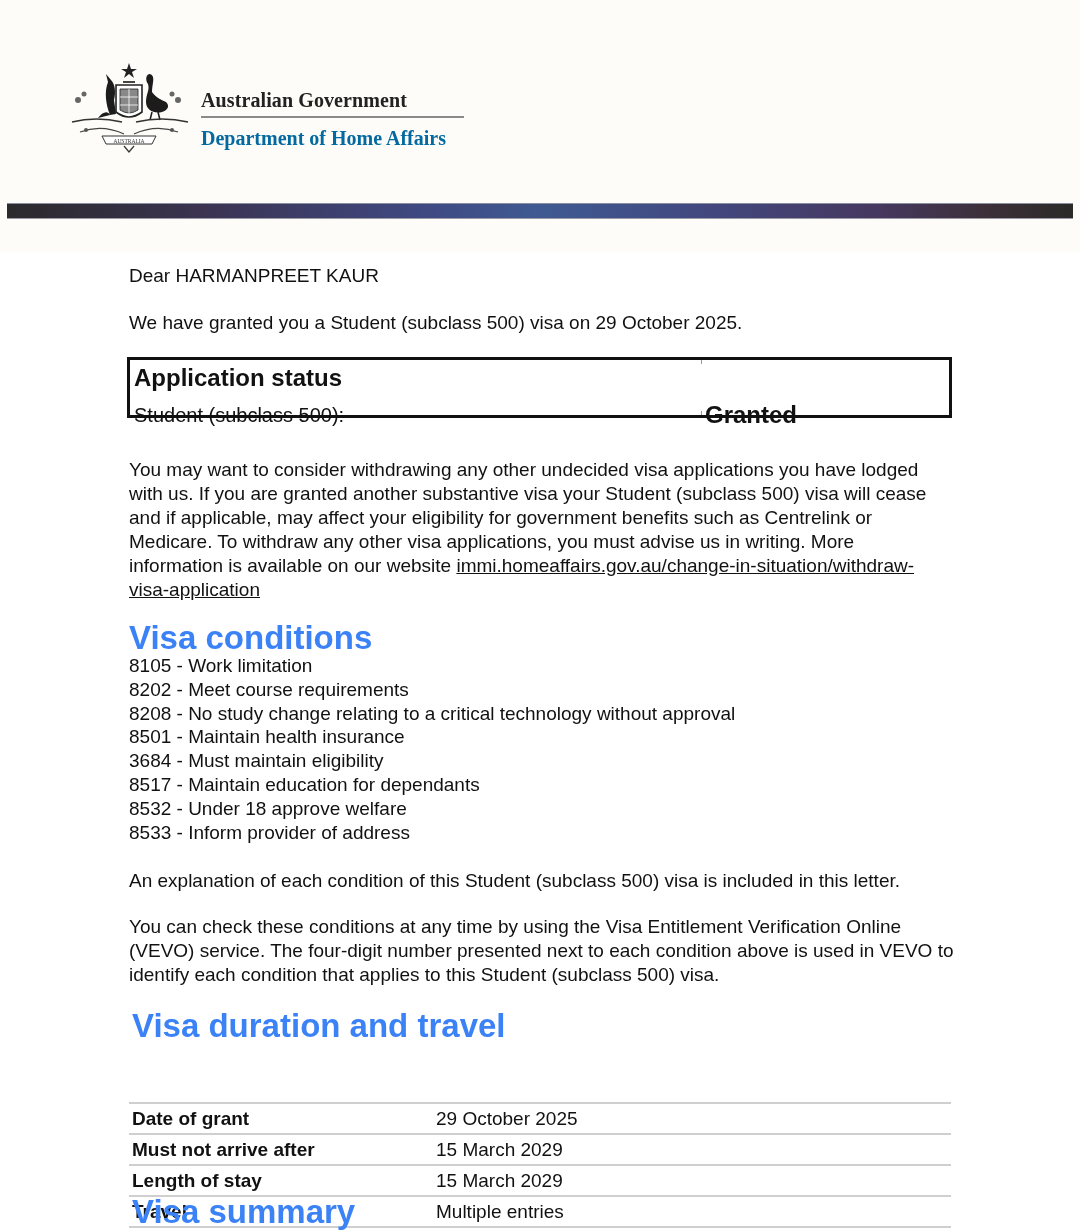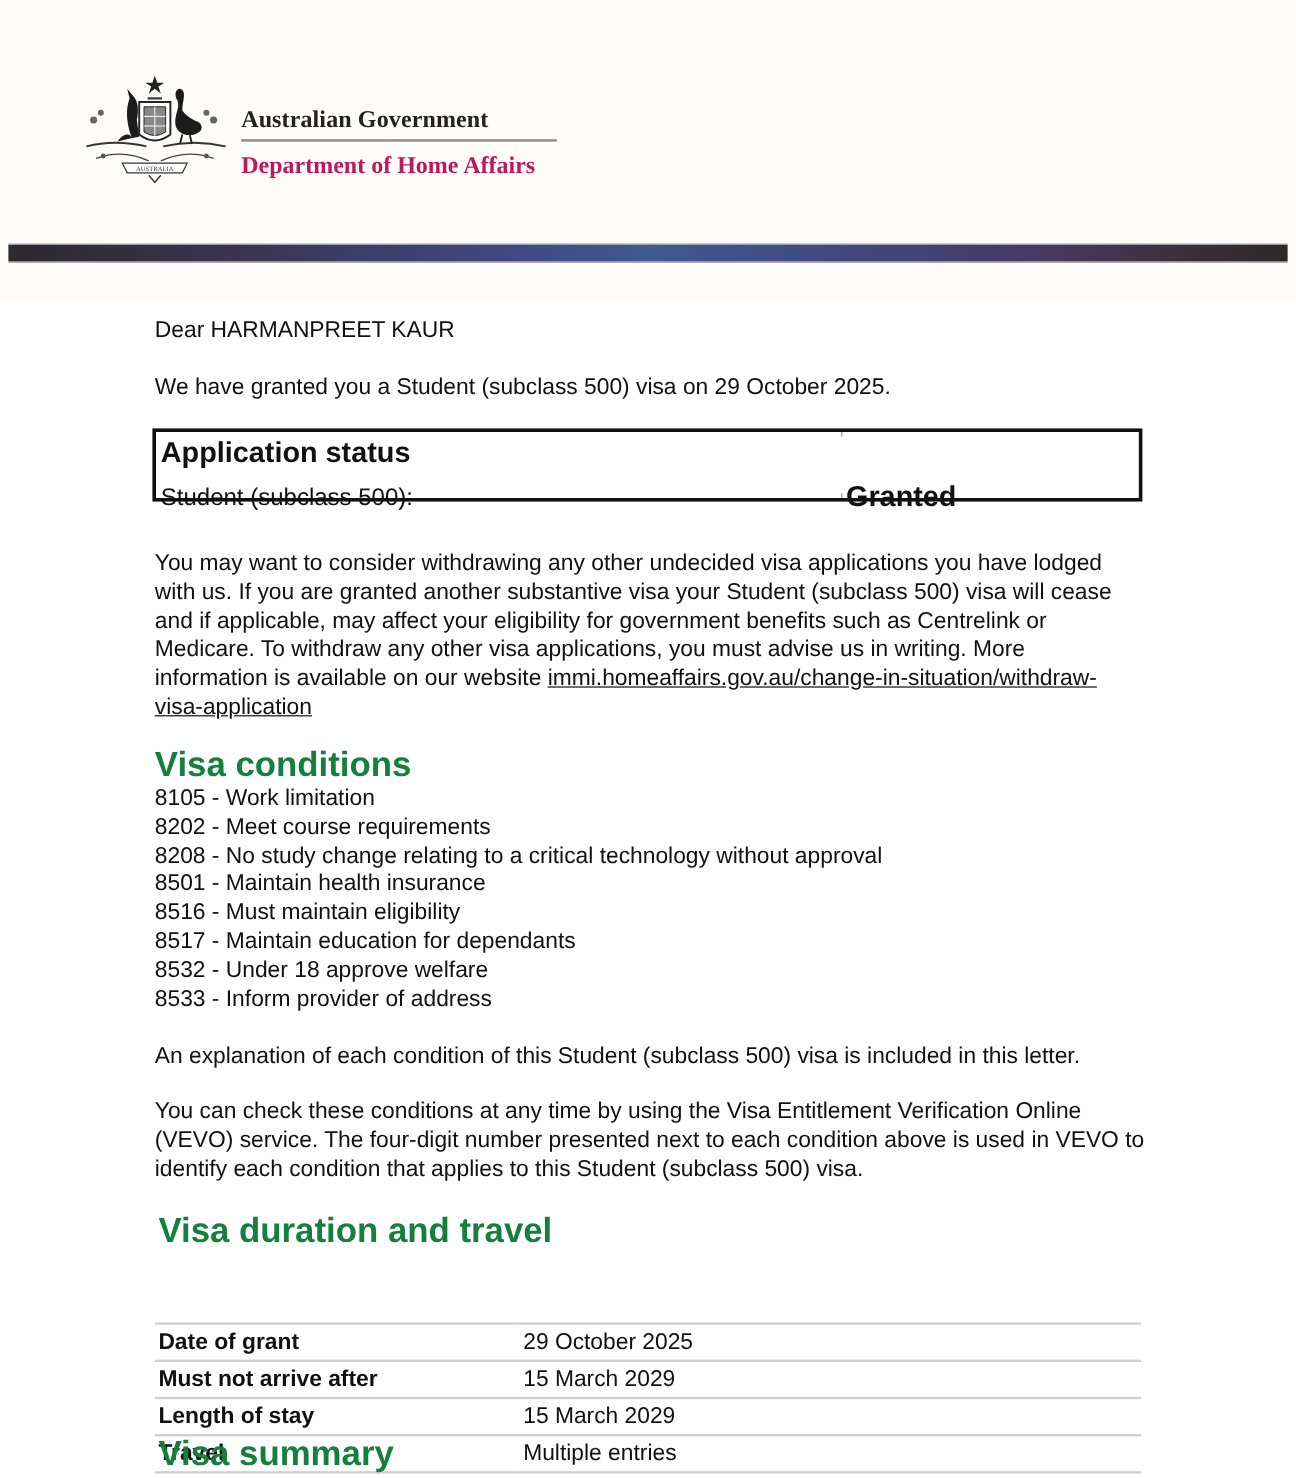--- a/index.html
+++ b/index.html
@@ -4,42 +4,42 @@
 <style>
   * { box-sizing: border-box; margin: 0; padding: 0; }
   html, body { width: 1080px; height: 1232px; background: #ffffff; overflow: hidden; }
   body { position: relative; font-family: "Liberation Sans", sans-serif; color: #111; }
 
   .header { position: absolute; left: 0; top: 0; width: 1080px; height: 252px; background: #fdfcf8; }
   .crest { position: absolute; left: 66px; top: 60px; width: 126px; height: 96px; }
   .agency { position: absolute; left: 201px; top: 86px; }
   .agency .gov { font-family: "Liberation Serif", serif; font-weight: bold; font-size: 20px; color: #222; line-height: 28px; letter-spacing: 0.1px; }
   .agency .rule { width: 263px; height: 2px; background: #8a8a8a; margin: 2px 0 6px 0; }
-  .agency .dept { font-family: "Liberation Serif", serif; font-weight: bold; font-size: 20px; color: #be185d; line-height: 28px; }
+  .agency .dept { font-family: "Liberation Serif", serif; font-weight: bold; font-size: 20px; color: #0369a1; line-height: 28px; }
 
   .band { position: absolute; left: 7px; top: 203px; width: 1066px; height: 16px;
           background: linear-gradient(90deg, #2b2a2c 0%, #3b3350 18%, #3f4a84 40%, #3f5a92 50%, #424880 65%, #46385e 82%, #3c2f38 92%, #2a2a28 100%);
           border-top: 1px solid #8b8ea0; border-bottom: 1px solid #9a9aa6; }
 
   .content { position: absolute; left: 129px; top: 0; width: 830px; }
   .p { font-size: 19px; line-height: 24px; color: #111; }
   .greeting { position: absolute; top: 264px; left: 0; }
   .granted-line { position: absolute; top: 311px; left: 0; }
 
   .status-box { position: absolute; left: 127px; top: 357px; width: 825px; height: 61px; border: 3px solid #111; }
   .status-box .divider { position: absolute; left: 571px; top: 0; width: 1px; height: 4px; background: #999; }
   .status-box .divider.bottom { top: auto; bottom: 0; }
   .status-title { position: absolute; left: 4px; top: 3px; font-size: 24px; font-weight: bold; line-height: 30px; }
   .status-label { position: absolute; left: 4px; top: 40px; font-size: 20px; line-height: 30px; }
   .status-value { position: absolute; left: 575px; top: 40px; font-size: 24px; font-weight: bold; line-height: 30px; }
 
   .para1 { position: absolute; top: 458px; left: 0; width: 800px; }
   .para1 a { color: #111; text-decoration: underline; }
 
-  .h2 { font-size: 29px; font-weight: bold; line-height: 30px; color: #15803d; }
+  .h2 { font-size: 33px; font-weight: bold; line-height: 30px; color: #3b82f6; }
   .conditions-title { position: absolute; top: 623px; left: 0; }
   .conditions-list { position: absolute; top: 654px; left: 0; list-style: none; }
   .conditions-list li { font-size: 19px; line-height: 23.8px; }
 
   .explain { position: absolute; top: 869px; left: 0; }
   .vevo { position: absolute; top: 915px; left: 0; width: 830px; }
 
   .duration-title { position: absolute; top: 1011px; left: 3px; }
   .dtable { position: absolute; left: 129px; top: 1102px; width: 822px; border-collapse: collapse; }
   .dtable td { font-size: 19px; height: 31px; border-top: 2px solid #cfcfcf; padding: 0 0 0 3px; vertical-align: middle; }
@@ -105,21 +105,21 @@
 
 <div class="content">
   <div class="p para1"><span>You may want to consider withdrawing any other undecided visa applications you have lodged with us. If you are granted another substantive visa your Student (subclass 500) visa will cease and if applicable, may affect your eligibility for government benefits such as Centrelink or Medicare. To withdraw any other visa applications, you must advise us in writing. More information is available on our website </span><a>immi.homeaffairs.gov.au/change-in-situation/withdraw-visa-application</a></div>
 
   <div class="h2 conditions-title">Visa conditions</div>
   <ul class="conditions-list">
     <li>8105 - Work limitation</li>
     <li>8202 - Meet course requirements</li>
     <li>8208 - No study change relating to a critical technology without approval</li>
     <li>8501 - Maintain health insurance</li>
-    <li>8516 - Must maintain eligibility</li>
+    <li>3684 - Must maintain eligibility</li>
     <li>8517 - Maintain education for dependants</li>
     <li>8532 - Under 18 approve welfare</li>
     <li>8533 - Inform provider of address</li>
   </ul>
 
   <div class="p explain">An explanation of each condition of this Student (subclass 500) visa is included in this letter.</div>
   <div class="p vevo">You can check these conditions at any time by using the Visa Entitlement Verification Online (VEVO) service. The four-digit number presented next to each condition above is used in VEVO to identify each condition that applies to this Student (subclass 500) visa.</div>
 
   <div class="h2 duration-title">Visa duration and travel</div>
 </div>

